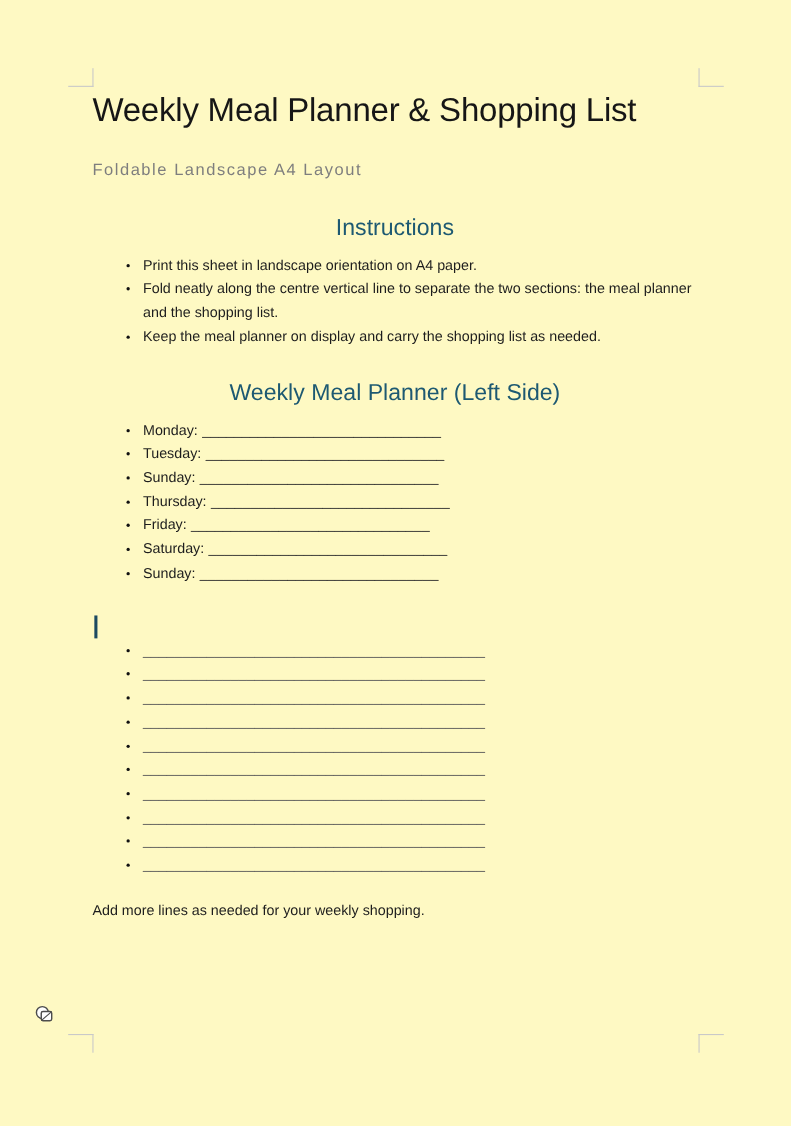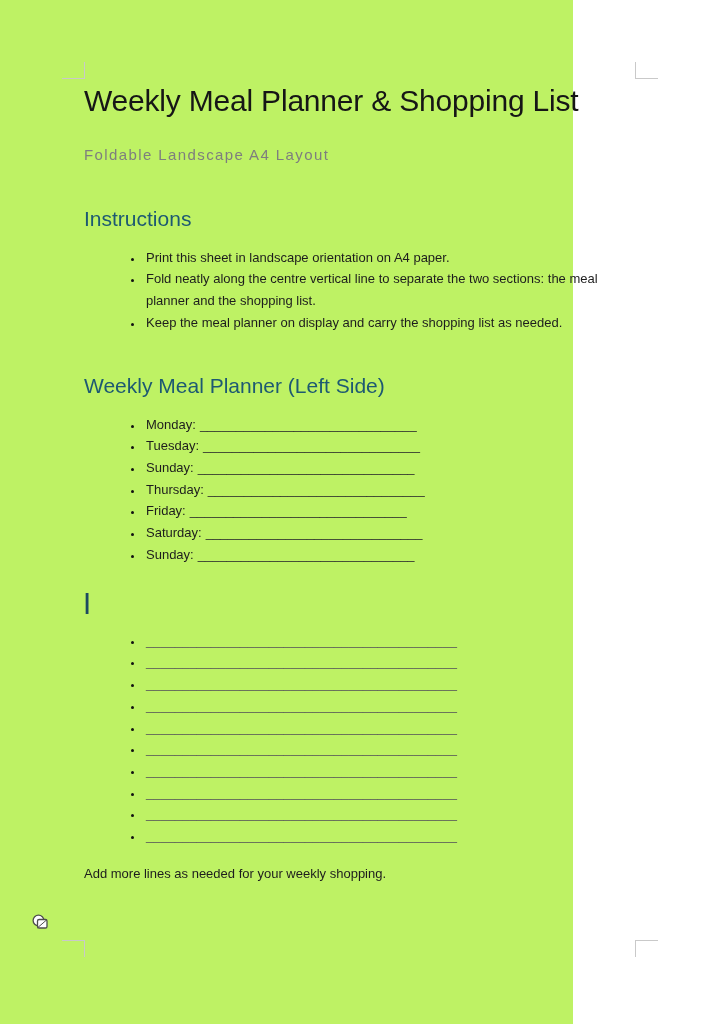--- a/index.html
+++ b/index.html
@@ -3,51 +3,51 @@
 <meta charset="utf-8">
 <style>
   html,body { margin:0; padding:0; }
   body {
     width:719px; height:1024px;
     background:#ffffff;
     font-family:"Liberation Sans", sans-serif;
     color:#1d1d1d;
     overflow:hidden;
   }
-  .page { position:relative; width:573px; height:1024px; background:#bef264; }
+  .page { position:relative; width:719px; height:1024px; background:#fef9c3; }
 
   
   .corner-mark { position:absolute; width:22px; height:16px; border:0 solid #c9c9c9; }
   .corner-mark.tl { left:62px;  top:62px;  border-right-width:1px;  border-bottom-width:1px; }
   .corner-mark.tr { left:635px; top:62px;  border-left-width:1px;   border-bottom-width:1px; }
   .corner-mark.bl { left:62px;  top:940px; border-right-width:1px;  border-top-width:1px; }
   .corner-mark.br { left:635px; top:940px; border-left-width:1px;   border-top-width:1px; }
 
   .content { position:absolute; left:84px; top:84px; width:550px; font-size:13px; line-height:1.67; }
 
   h1.doc-title {
     margin:0; font-size:30px; line-height:1.15; font-weight:500;
     color:#161616; letter-spacing:-0.2px;
   }
   .doc-subtitle {
     margin-top:23px; font-size:15px; color:#7e7e7e; letter-spacing:1.4px; font-weight:400;
   }
   h2.section-heading {
-    margin:40px 0 10px 0; font-size:21px; line-height:1.15;
-    font-weight:500; color:#1d5972;
+    margin:29px 0 10px 0; font-size:21px; line-height:1.15;
+    font-weight:500; color:#1d5972;text-align:center;
   }
-  ul.doc-list { margin:16px; padding-left:44px; list-style:disc; }
+  ul.doc-list { margin:0; padding-left:44px; list-style:disc; }
   ul.doc-list li { padding-left:2px; margin:0; }
   ul.doc-list li::marker { color:#111111; font-size:11px; }
 
   .day-blanks { margin-left:4px; color:#2c2c2c; }
   .blank-line { color:#5a5a5a;text-align:right; }
 
   p.body-note { margin:10px 0 0 0; }
-  p.footer-note { margin:7px 0 0 0; }
+  p.footer-note { margin:20px 0 0 0; }
 
   .fold-divider {
     margin-top:24px; font-size:22px; line-height:1.1;
     font-weight:600; color:#1c4a60;
   }
   .fold-caption { margin:13px 0 0 0; }
 
   .margin-icon {
     position:absolute; left:30px; top:912px; width:22px; height:22px;
     background:none; border:none; padding:0; cursor:pointer;

